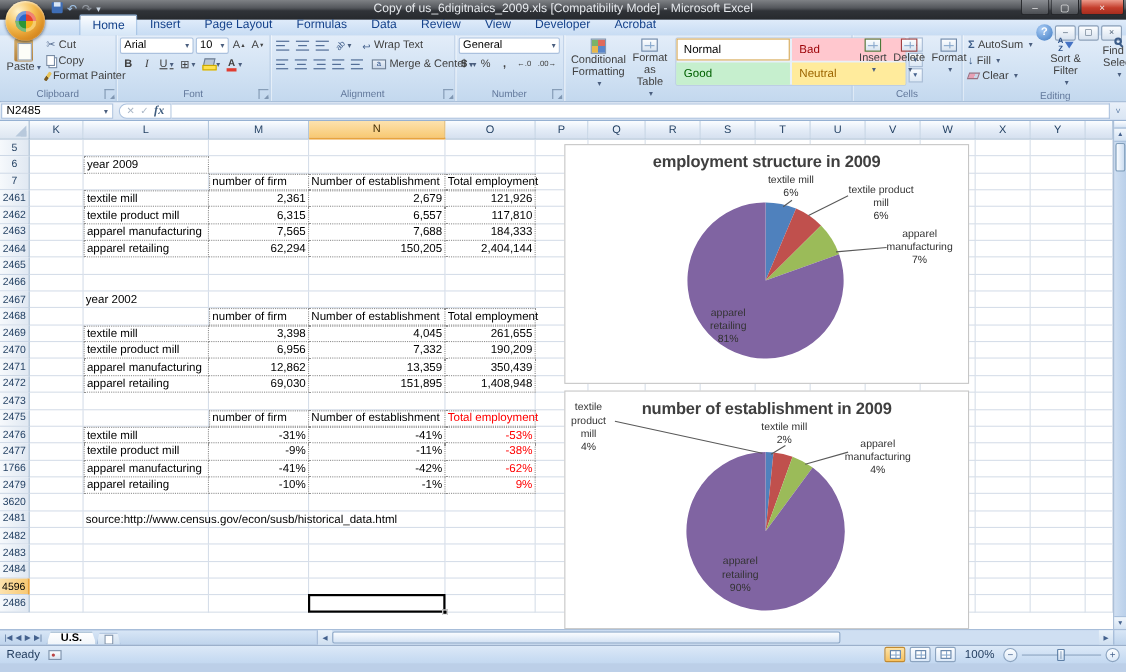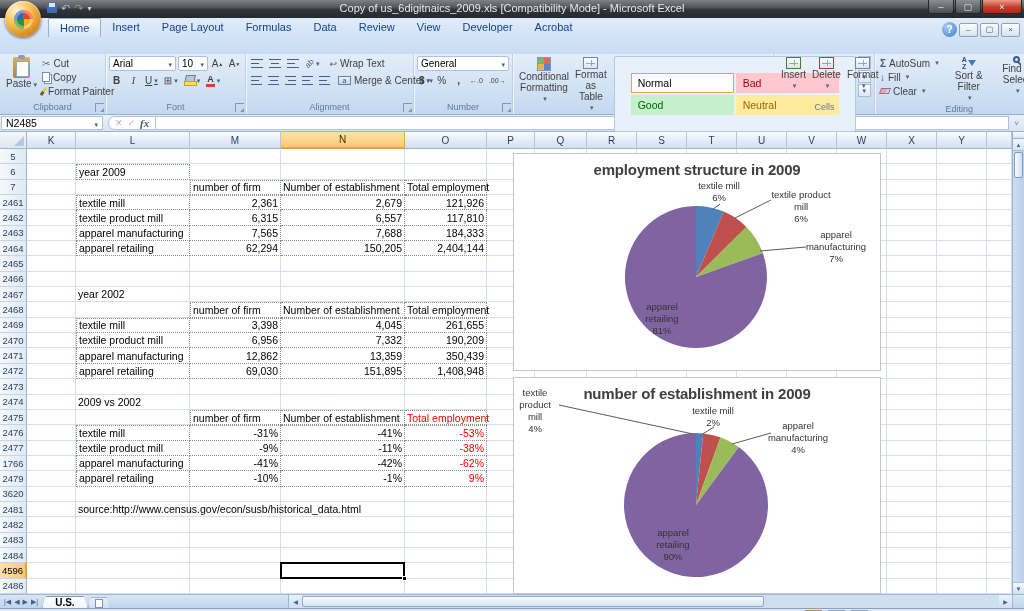--- a/index.html
+++ b/index.html
@@ -14,21 +14,21 @@
   .wbtn.close{width:40px;background:linear-gradient(#ED9B8B,#C43D2B 55%,#A52C1E)}
   .obtn{position:absolute;left:5px;top:1px;width:36px;height:36px;border-radius:50%;background:radial-gradient(circle at 32% 26%,#FFF3CE,#F5BE52 40%,#DE9226 68%,#B96E13);box-shadow:0 1px 3px rgba(0,0,0,.55),inset 0 1px 2px rgba(255,255,255,.6);z-index:40;display:flex;align-items:center;justify-content:center}
   .ologo{width:19px;height:19px;border-radius:50%;background:conic-gradient(#E8422C 0 25%,#F2B11E 25% 50%,#2C9636 50% 75%,#2C66C9 75% 100%);box-shadow:inset 0 0 0 3px rgba(255,255,255,.35)}
   .qat{position:absolute;left:47px;top:1px;display:flex;align-items:center;gap:4px;height:15px;color:#D8E2EE;font-size:11px}
   .i-save{display:inline-block;width:10px;height:10px;background:#3E6DB5;border-radius:1px;position:relative}
   .i-save::after{content:"";position:absolute;left:2px;top:0;width:6px;height:4px;background:#D9E6F5}
   .qat .dim{opacity:.45}
   .qat-dd{font-size:8px;color:#C8D4E2}
 
   
-  .tabrow{position:relative;height:36px;background:linear-gradient(#DFEBFA,#C7DCF3);display:flex;align-items:flex-start;padding-left:48px}
+  .tabrow{position:relative;height:14px;background:linear-gradient(#DFEBFA,#C7DCF3);display:flex;align-items:flex-end;padding-left:72px}
   .tab{height:19px;line-height:18px;padding:0 11px;font-size:11px;color:#15428B;white-space:nowrap}
   .tab.active{background:linear-gradient(#FBFDFF,#E3EEFA 60%,#D6E6F7);border:1px solid #91B4DC;border-bottom:none;border-radius:2px 2px 0 0}
   .tr-right{position:absolute;right:4px;top:4px;display:flex;gap:2px;align-items:center}
   .help{width:15px;height:15px;border-radius:50%;background:radial-gradient(circle at 35% 30%,#A9CCF5,#3E7AC2);color:#fff;font-size:10px;font-weight:bold;text-align:center;line-height:15px}
   .wsbtn{width:19px;height:14px;border:1px solid #8CA0B8;border-radius:2px;background:linear-gradient(#FDFEFF,#D7E2EF);color:#44586E;font-size:8px;display:flex;align-items:center;justify-content:center}
 
   
   .ribbon{height:61px;display:flex;background:linear-gradient(#E3EDF9,#D0E1F3 60%,#C3D8EE);border-bottom:1px solid #94AFCE;font-size:10px;color:#404040}
   .rgroup{display:flex;flex-direction:column;border-right:1px solid #BCCFE6;box-shadow:1px 0 0 rgba(255,255,255,.7);position:relative}
   .gbody{flex:1;display:flex;padding:2px 3px 0;align-items:flex-start}
@@ -50,21 +50,21 @@
   .glyph-b{font-weight:bold}.glyph-i{font-style:italic;font-family:"Liberation Serif",serif}.glyph-u{text-decoration:underline}
   .i-fill{display:inline-block;width:11px;height:11px;position:relative}
   .i-fill::before{content:"";position:absolute;left:1px;top:0;width:8px;height:7px;background:#B9C6D6;border:1px solid #6E7F94;transform:skewX(-12deg)}
   .i-fill::after{content:"";position:absolute;left:0;bottom:0;width:11px;height:3px;background:#FFE14D;border:1px solid #C9A800}
   .i-fontcol{display:inline-block;font-size:9px;font-weight:bold;border-bottom:3px solid #E03C31;line-height:9px;padding:0 1px}
   .bars{display:inline-block;width:12px;height:9px;background:linear-gradient(#44618D,#44618D) 0 0/12px 1px no-repeat,linear-gradient(#44618D,#44618D) 0 4px/8px 1px no-repeat,linear-gradient(#44618D,#44618D) 0 8px/12px 1px no-repeat}
   .bars.c{background-position:0 0,2px 4px,0 8px}
   .bars.r{background-position:right 0,right 4px,right 8px;background-size:12px 1px,8px 1px,12px 1px}
   .i-merge{display:inline-block;width:13px;height:9px;border:1px solid #6E7F94;background:linear-gradient(#EAF0F8,#C8D6E8);font-size:7px;line-height:8px;text-align:center;color:#2A4E86}
   .sgwrap{display:flex;align-items:flex-start;margin-left:4px}
-  .sg{display:grid;grid-template-columns:103px 103px;grid-auto-rows:20px;gap:2px;padding:16px;border:1px solid #B6C8DF;background:#E8F0F9;border-radius:2px}
+  .sg{display:grid;grid-template-columns:103px 103px;grid-auto-rows:20px;gap:2px;padding:0;border:1px solid #B6C8DF;background:#E8F0F9;border-radius:2px}
   .sgi{font-size:10.5px;padding:2px 6px;display:flex;align-items:center;border:1px solid #C9D4E2;background:#fff}
   .sgarr{display:flex;flex-direction:column;width:13px;margin-left:2px;gap:1px}
   .sgarr span{height:13px;border:1px solid #A9BCD4;background:linear-gradient(#FBFDFF,#DCE8F5);font-size:6px;color:#44618D;display:flex;align-items:center;justify-content:center}
   .i-table{display:inline-block;width:15px;height:12px;border:1px solid #6E88A8;background:linear-gradient(#FDFEFF,#D8E4F0) ;position:relative}
   .i-table::after{content:"";position:absolute;inset:2px;background:linear-gradient(#88A8CC,#88A8CC) 0 3px/100% 1px no-repeat,linear-gradient(#88A8CC,#88A8CC) 5px 0/1px 100% no-repeat}
   .i-cf{display:inline-block;width:14px;height:14px;background:conic-gradient(#E06A5A 0 25%,#5A86C9 25% 50%,#E8B84C 50% 75%,#7AB36A 75% 100%);border:1px solid #8097B2}
   .i-eraser{display:inline-block;width:10px;height:6px;background:linear-gradient(100deg,#E8A0B4 60%,#C8D6E8 60%);transform:skewX(-20deg);border:1px solid #9A7080}
   .i-funnel{display:inline-block;width:0;height:0;border-left:4px solid transparent;border-right:4px solid transparent;border-top:6px solid #4472C4}
   .i-mag{display:inline-block;width:7px;height:7px;border:2px solid #3C5C88;border-radius:50%;position:relative}
   .i-mag::after{content:"";position:absolute;right:-3px;bottom:-3px;width:4px;height:2px;background:#3C5C88;transform:rotate(45deg)}
@@ -775,41 +775,20 @@
           <div class="cell" style="width:50px"></div>
           <div class="cell" style="width:50px"></div>
           <div class="cell" style="width:50px"></div>
           <div class="cell" style="width:50px"></div>
           <div class="cell" style="width:25px"></div>
         </div>
         <div class="row">
           <div class="rh">2473</div>
           <div class="cell" style="width:49px"></div>
           <div class="cell" style="width:114px"></div>
-          <div class="cell" style="width:91px"></div>
-          <div class="cell" style="width:124px"></div>
-          <div class="cell" style="width:82px"></div>
-          <div class="cell" style="width:48px"></div>
-          <div class="cell" style="width:52px"></div>
-          <div class="cell" style="width:50px"></div>
-          <div class="cell" style="width:50px"></div>
-          <div class="cell" style="width:50px"></div>
-          <div class="cell" style="width:50px"></div>
-          <div class="cell" style="width:50px"></div>
-          <div class="cell" style="width:50px"></div>
-          <div class="cell" style="width:50px"></div>
-          <div class="cell" style="width:50px"></div>
-          <div class="cell" style="width:25px"></div>
-        </div>
-        <div class="row">
-          <div class="rh">2474</div>
-          <div class="cell" style="width:49px"></div>
-          <div class="cell" style="width:114px">
-            <span class="ct">2009 vs 2002</span>
-          </div>
           <div class="cell" style="width:91px"></div>
           <div class="cell" style="width:124px"></div>
           <div class="cell" style="width:82px"></div>
           <div class="cell" style="width:48px"></div>
           <div class="cell" style="width:52px"></div>
           <div class="cell" style="width:50px"></div>
           <div class="cell" style="width:50px"></div>
           <div class="cell" style="width:50px"></div>
           <div class="cell" style="width:50px"></div>
           <div class="cell" style="width:50px"></div>

